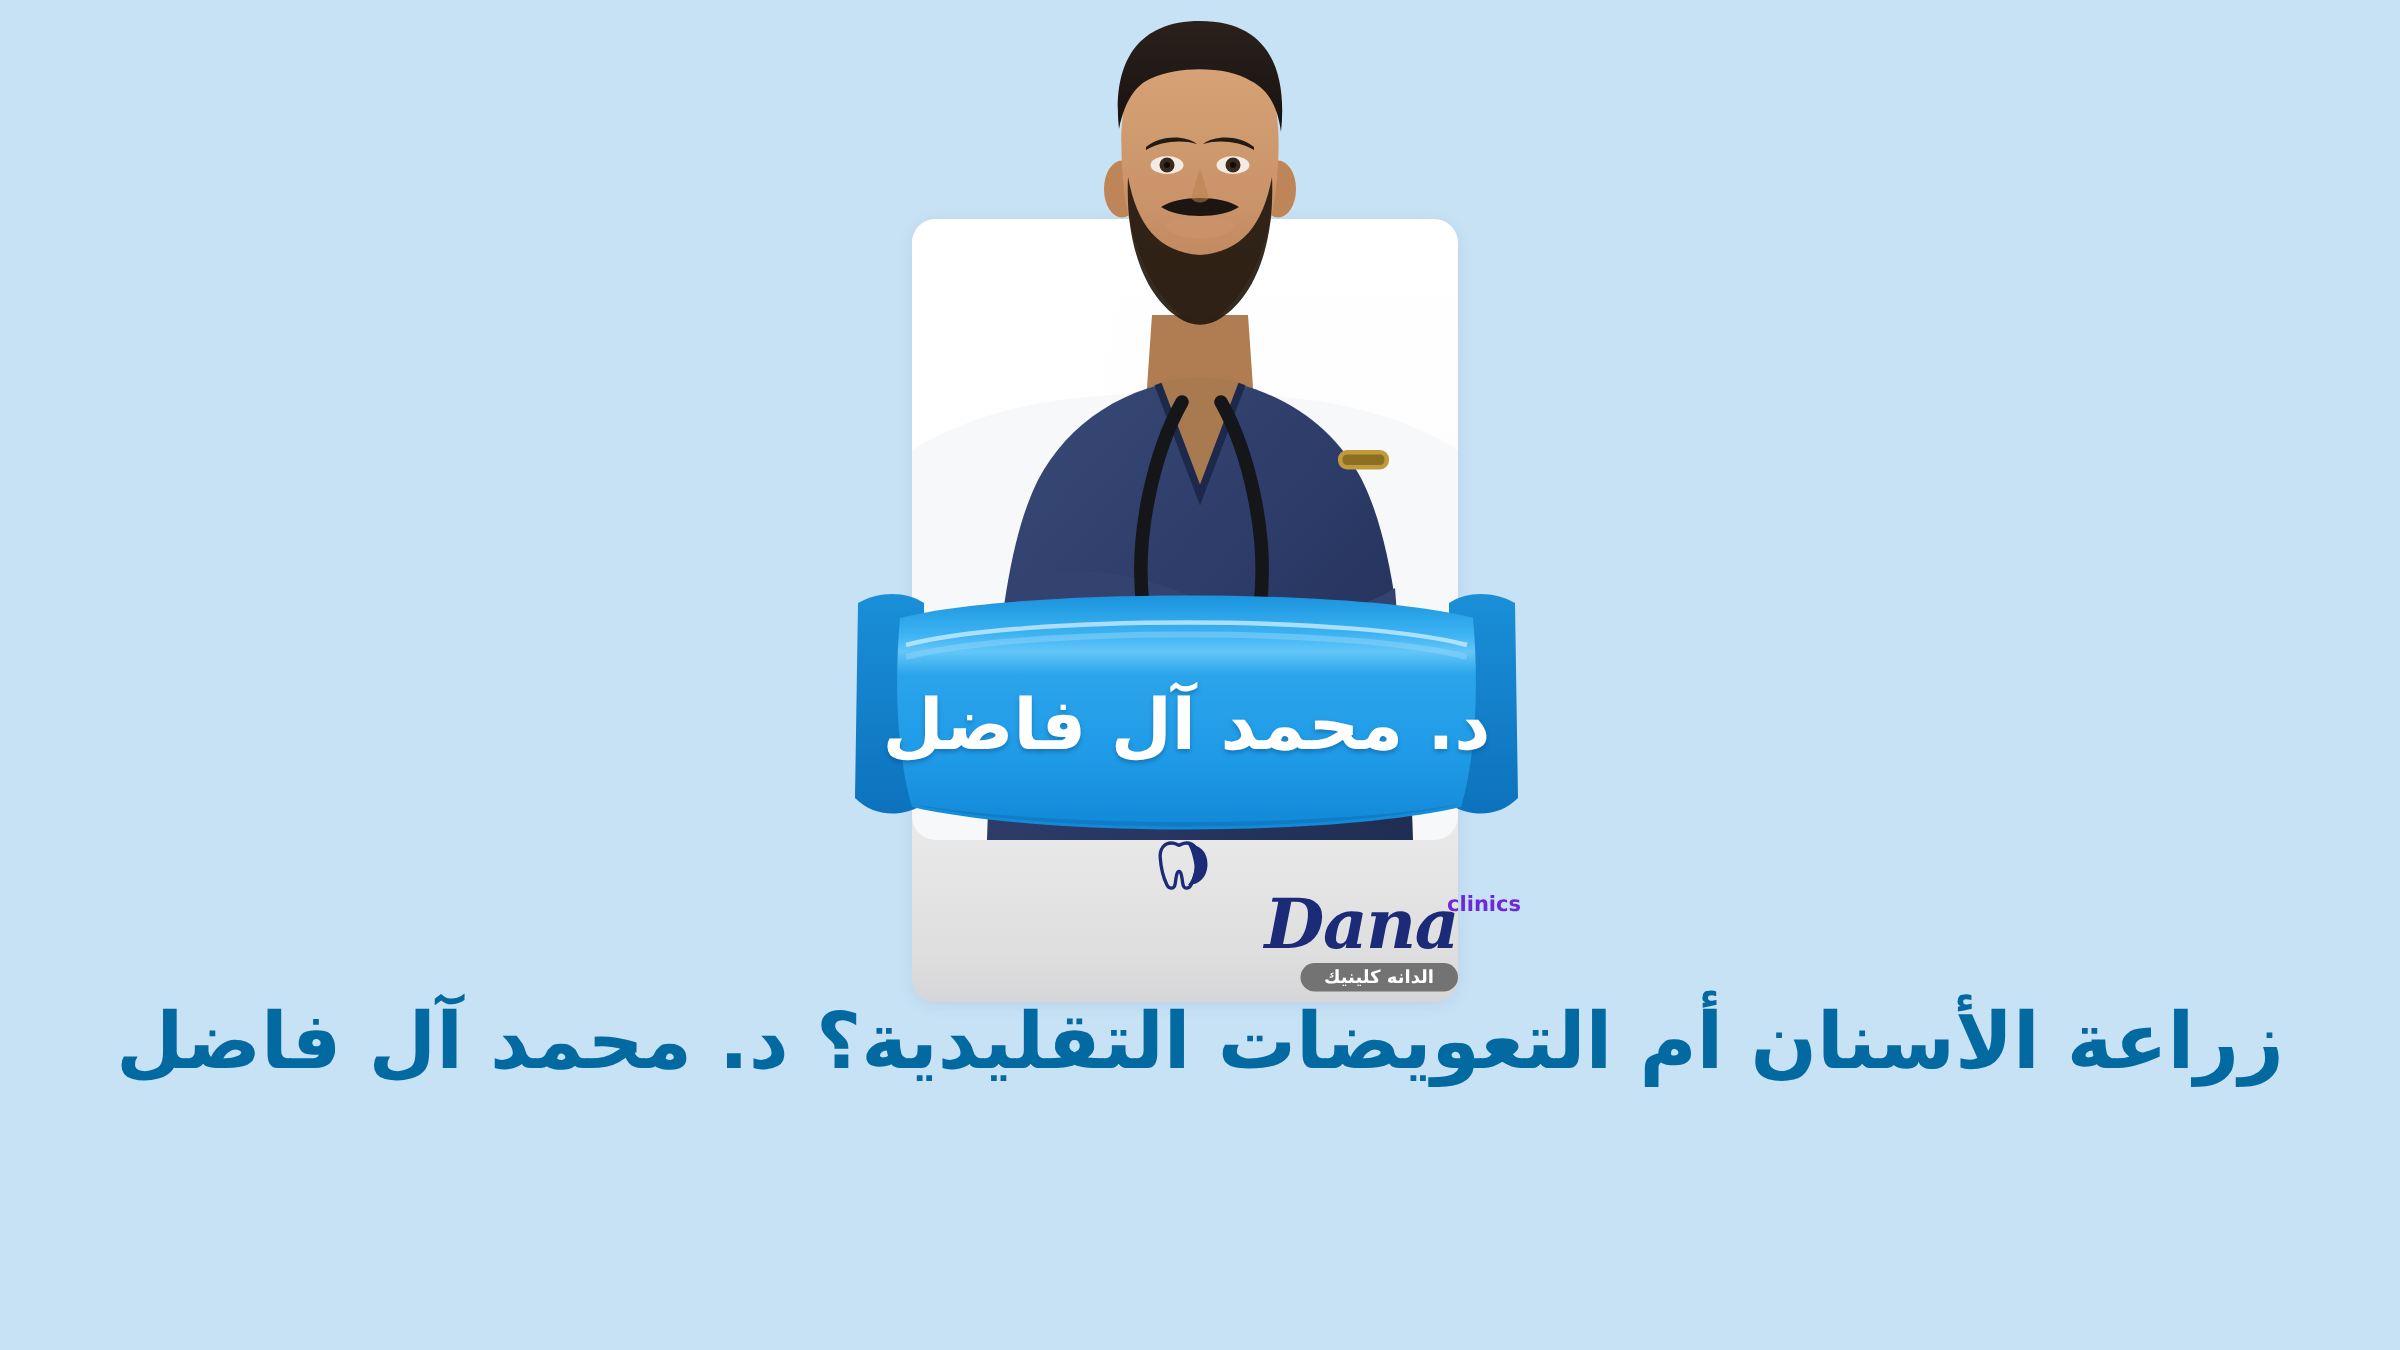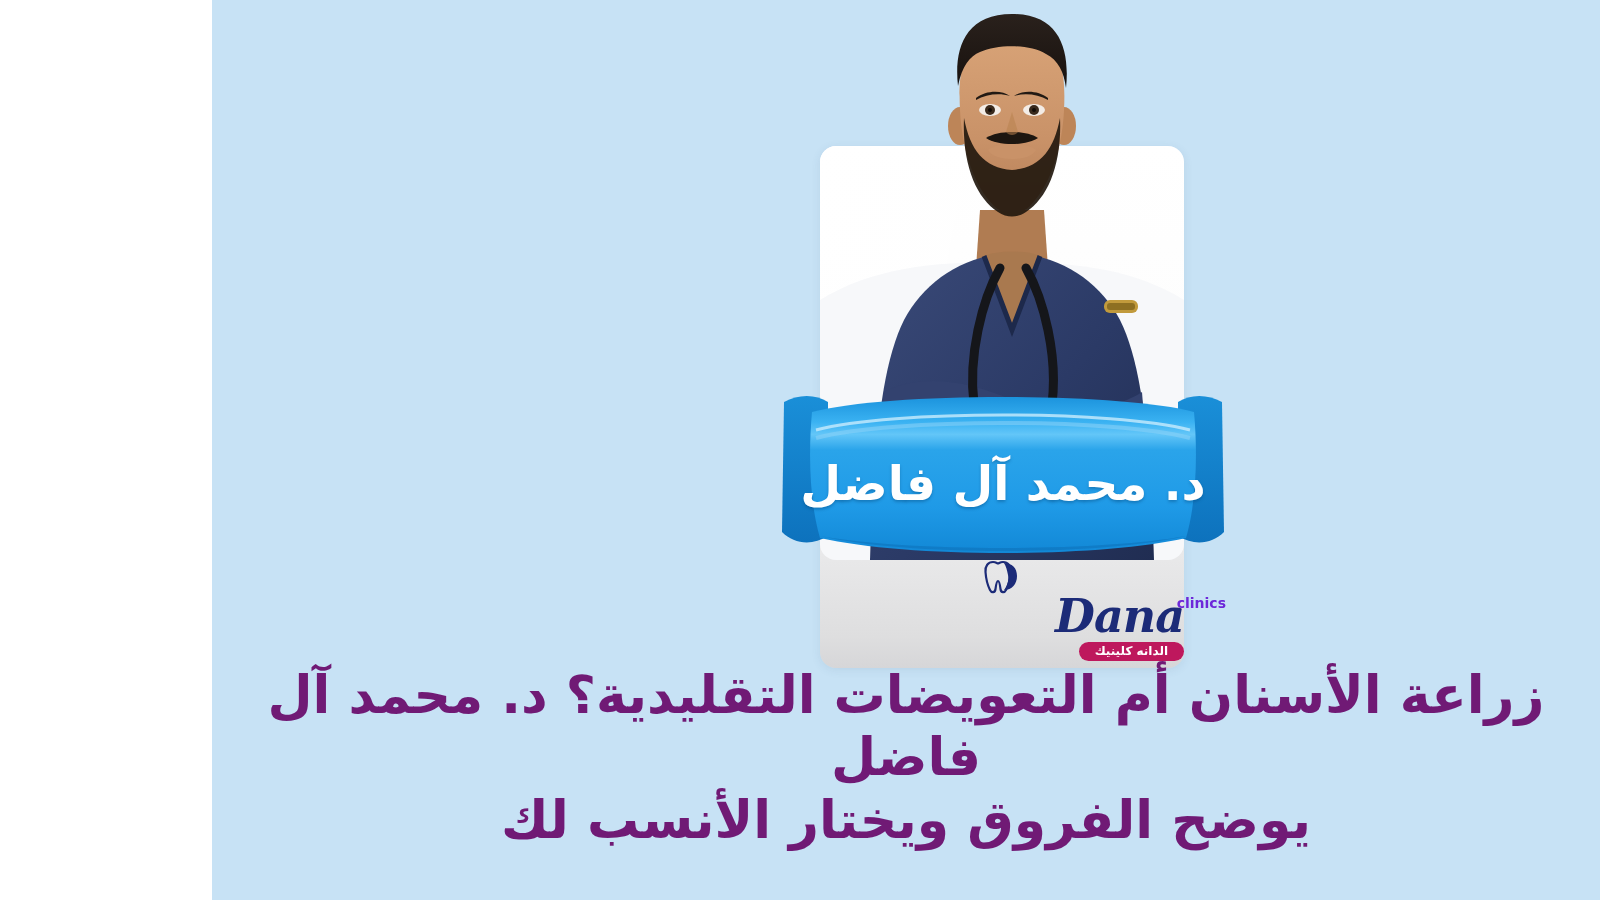--- a/index.html
+++ b/index.html
@@ -9,25 +9,24 @@
   }
   body {
     width: 1600px;
     height: 900px;
     overflow: hidden;
     font-family: "DejaVu Sans", "Liberation Sans", sans-serif;
   }
 
   .poster {
     position: relative;
-    width: 1372px;
+    width: 1600px;
     height: 900px;
     background: #c7e2f5;
     overflow: hidden;
-    padding-left: 16px;
   }
 
   
   .card {
     position: absolute;
     left: 608px;
     top: 146px;
     width: 364px;
     height: 522px;
     border-radius: 16px;
@@ -116,37 +115,37 @@
     font-style: normal;
     font-weight: bold;
     letter-spacing: 0px;
     color: #6d28d9;
   }
   .logo-pill {
     display: inline-block;
     margin-top: 3px;
     padding: 3px 16px 4px;
     border-radius: 11px;
-    background: #be185d;
+    background: #737373;
     color: #ffffff;
     font-size: 12px;
     font-weight: bold;
     line-height: 1;
     direction: rtl;
   }
 
   
   .caption {
     position: absolute;
     left: 20px;
     right: 20px;
     top: 664px;
     text-align: center;
     direction: rtl;
-    color: #701a75;
+    color: #0369a1;
     font-size: 52px;
     font-weight: bold;
     line-height: 1.20;
     letter-spacing: 0px;
   }
 </style>
 </head>
 <body>
 
 <div class="poster">
@@ -305,16 +304,15 @@
       <span>Dana</span>
       <span class="logo-sup">clinics</span>
     </div>
     <div>
       <span class="logo-pill">الدانه كلينيك</span>
     </div>
   </div>
 
   <div class="caption">
     <div>زراعة الأسنان أم التعويضات التقليدية؟ د. محمد آل فاضل</div>
-    <div>يوضح الفروق ويختار الأنسب لك</div>
   </div>
 
 </div>
 
 </body></html>

